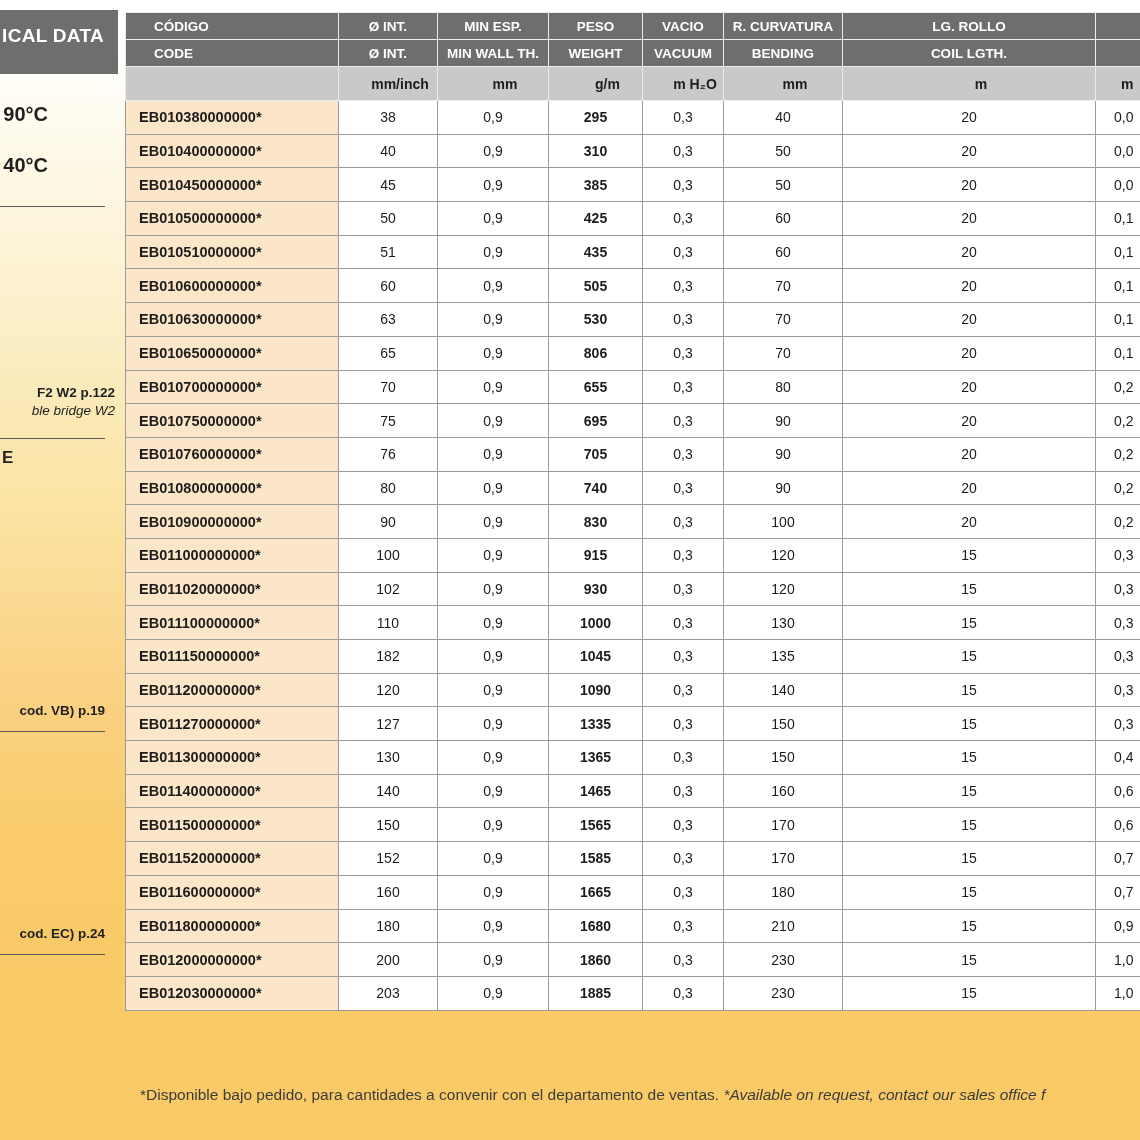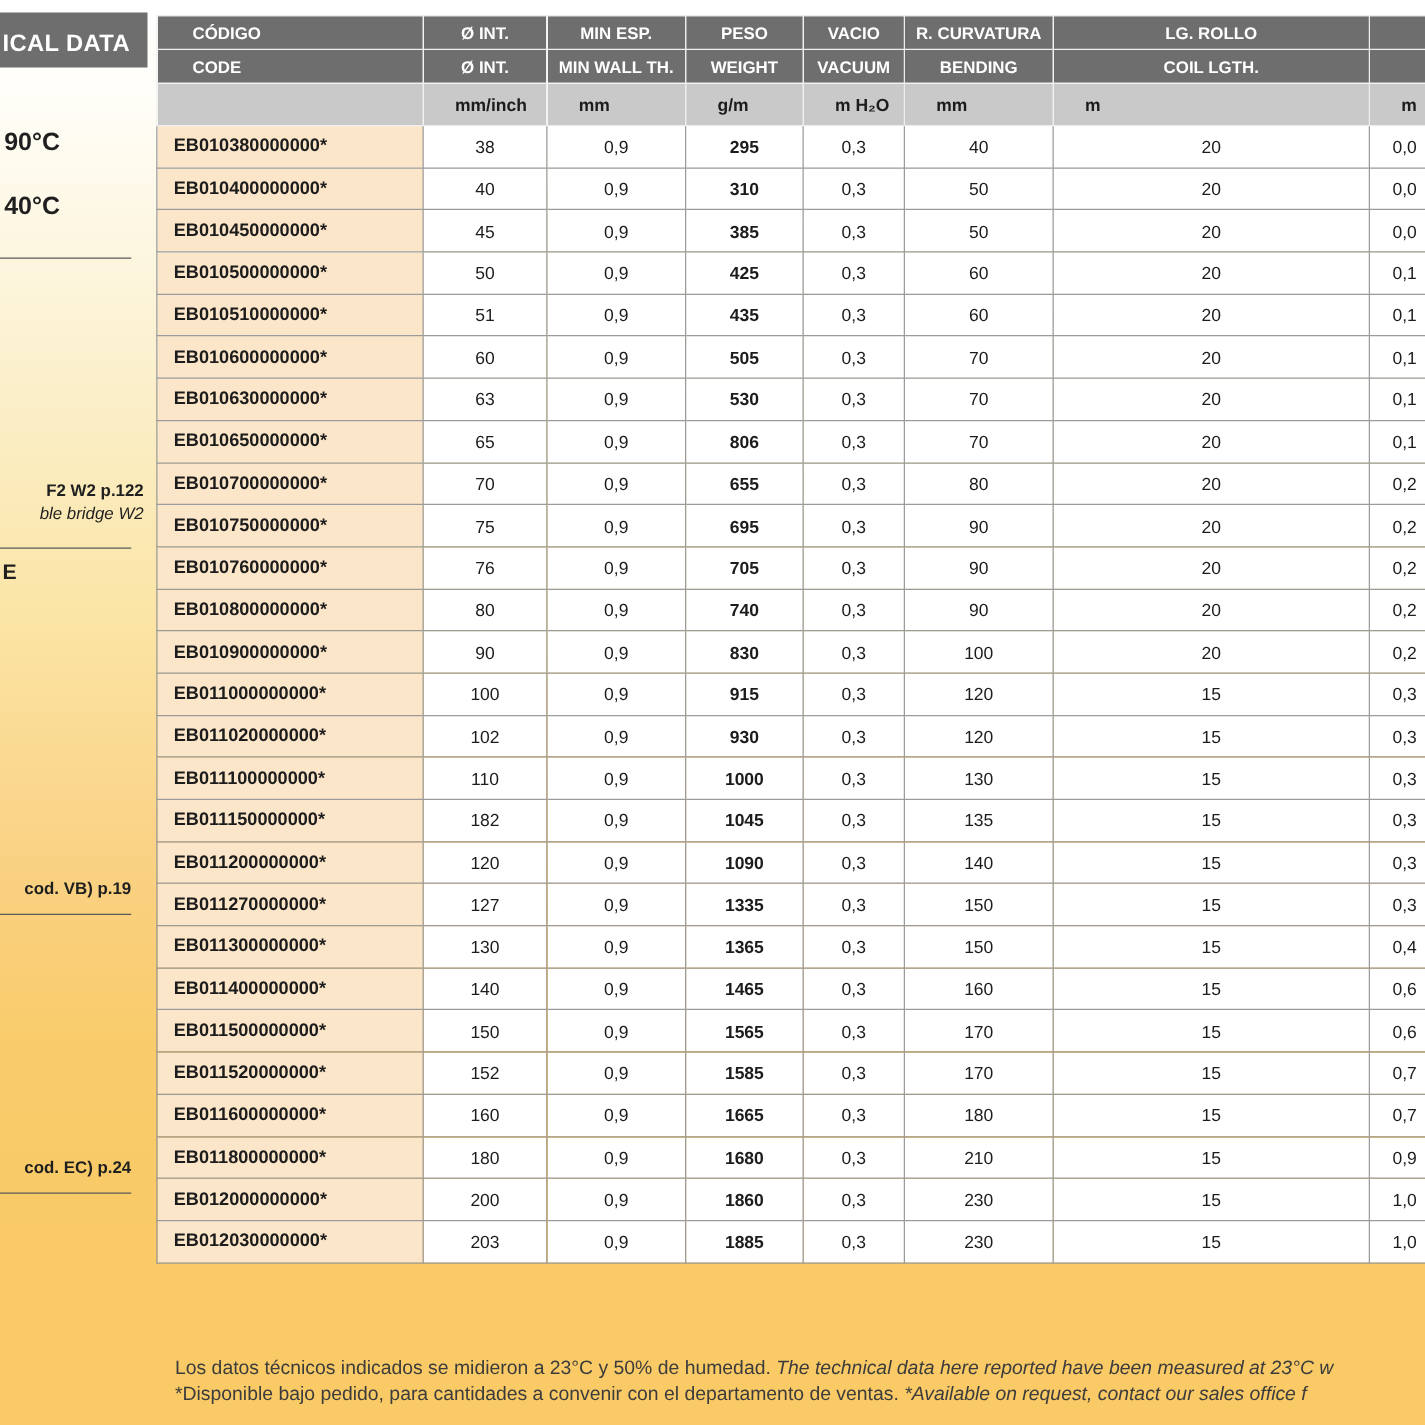--- a/index.html
+++ b/index.html
@@ -8,21 +8,21 @@
     width:1140px;height:1140px;
     overflow:hidden;
     font-family:"Liberation Sans","DejaVu Sans",sans-serif;
     background:linear-gradient(180deg,
       #ffffff 0px,#fffef9 70px,#fdf6e0 200px,#fbeec5 340px,
       #fbe4a4 500px,#fad285 680px,#f9cb6a 840px,#f9ca66 1010px,#f9ca66 100%);
     color:#1f1f1f;
   }
   
   .side-title{
-    position:absolute;left:0;top:10px;width:118px;height:44px;
+    position:absolute;left:0;top:10px;width:118px;height:64px;
     background:#6e6e6e;color:#ffffff;
     font-weight:bold;font-size:19px;line-height:52px;
     text-align:right;padding-right:14px;box-sizing:border-box;
     letter-spacing:.3px;white-space:nowrap;
   }
   .side-frag{position:absolute;white-space:nowrap;}
   .temp{font-weight:bold;font-size:20px;}
   #frag-temp1{top:103px;right:1092px;}
   #frag-temp2{top:154px;right:1092px;}
   .side-rule{position:absolute;left:0;height:0;border-top:1.5px solid #5a5a5a;}
@@ -43,21 +43,21 @@
   thead tr.hdr{height:27px;}
   thead tr.hdr th{
     background:#6e6e6e;color:#ffffff;
     font-weight:bold;font-size:13.5px;
     border:1px solid #ededed;text-align:center;
   }
   thead tr.hdr th.c0{text-align:left;padding-left:28px;}
   thead tr.units{height:34px;}
   thead tr.units td{
     background:#c9c9c9;color:#1c1c1c;
-    font-weight:bold;font-size:14px;
+    font-weight:bold;font-size:14px;text-align:center;
     border:1px solid #ededed;
     padding-left:25px;
   }
   tbody tr.data-row{height:33.7px;}
   tbody td{
     background:#ffffff;border:1px solid #9b9b9b;
     font-size:14px;text-align:center;color:#1c1c1c;
   }
   tbody td.c0{
     background:#fce6c9;text-align:left;padding-left:13px;
@@ -409,17 +409,16 @@
             <td class="c4">0,3</td>
             <td class="c5">230</td>
             <td class="c6">15</td>
             <td class="c7">1,0</td>
           </tr>
         </tbody>
     </table>
   </div>
 
   <div class="footnote">
-    <div><span class="es">Los datos técnicos indicados se midieron a 23°C y 50% de humedad. </span><span class="en">The technical data here reported have been measured at 23°C w</span></div>
     <div><span class="es">*Disponible bajo pedido, para cantidades a convenir con el departamento de ventas. </span><span class="en">*Available on request, contact our sales office f</span></div>
   </div>
 
 </div>
 
 </body></html>

